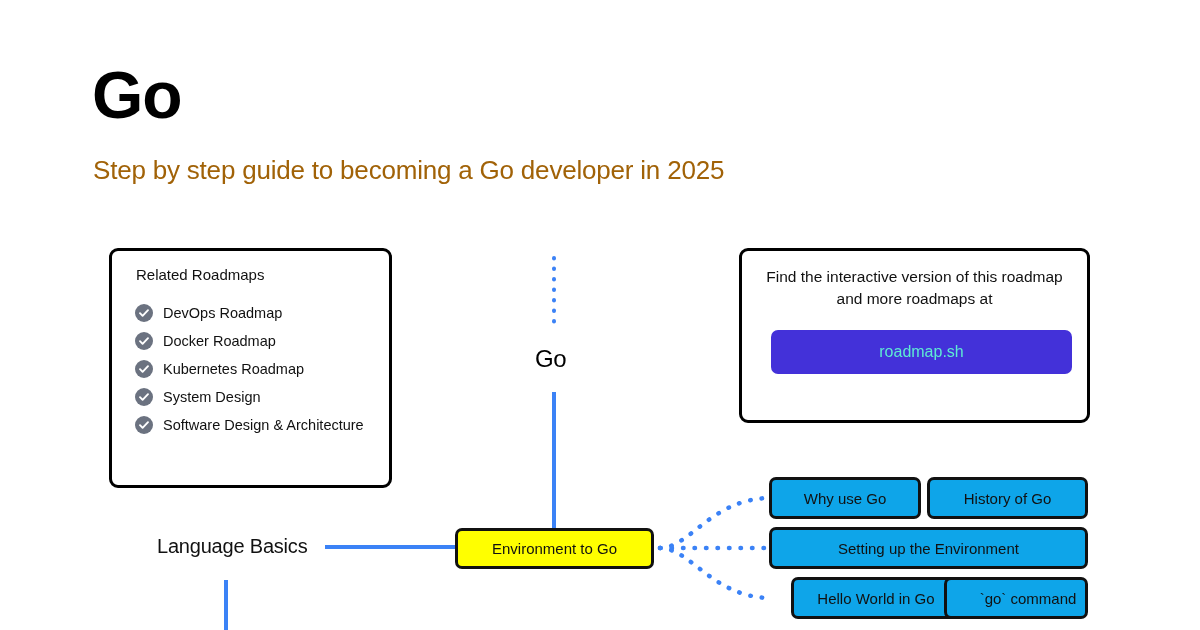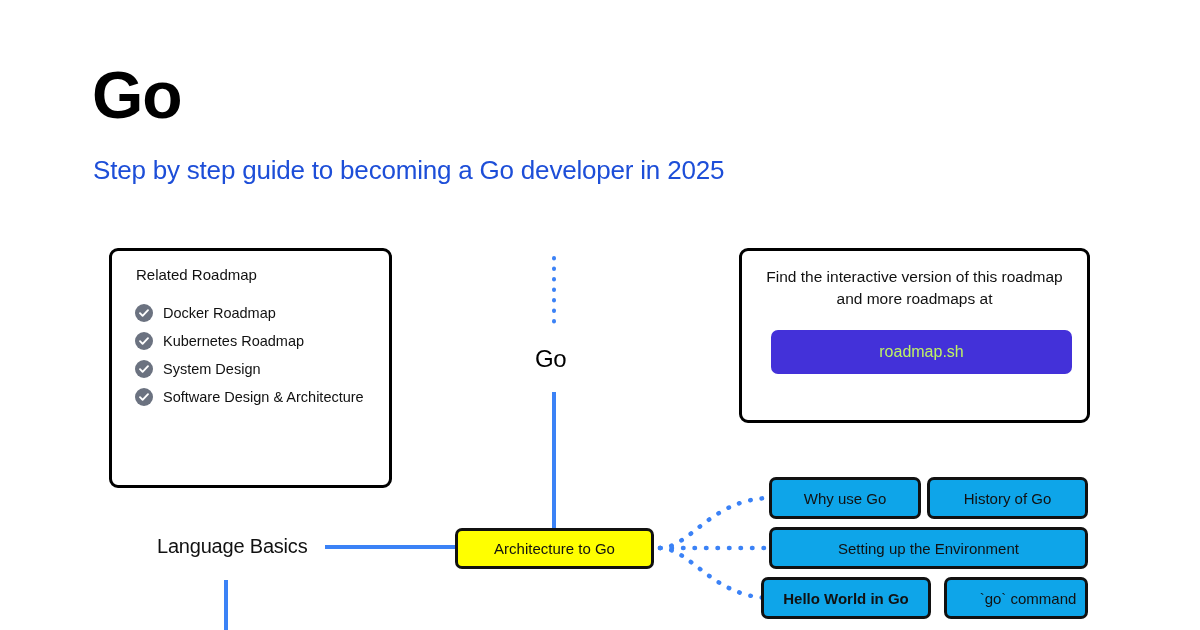--- a/index.html
+++ b/index.html
@@ -34,21 +34,21 @@
     line-height: 1;
     color: #000000;
   }
   #page-subtitle {
     position: absolute;
     left: 93px;
     top: 155px;
     font-size: 26px;
     font-weight: 400;
     line-height: 1.2;
-    color: #1d4ed8;
+    color: #a16207;
     letter-spacing: -0.2px;
   }
 
   
   .card {
     position: absolute;
     background: #ffffff;
     border: 3px solid #000000;
     border-radius: 9px;
     box-sizing: border-box;
@@ -119,21 +119,21 @@
     color: #111111;
   }
   #cta-button {
     position: absolute;
     left: 29px;
     top: 79px;
     width: 301px;
     height: 44px;
     background: #4331d9;
     border-radius: 7px;
-    color: #bef264;
+    color: #5eead4;
     font-size: 16px;
     display: flex;
     align-items: center;
     justify-content: center;
     box-sizing: border-box;
     cursor: pointer;
   }
 
   
   #center-label {
@@ -175,21 +175,21 @@
     background: #ffff00;
   }
   .node-secondary {
     background: #0ea5e9;
   }
 
   #node-intro        { left: 455px; top: 528px; width: 199px; height: 41px; }
   #node-why-use-go   { left: 769px; top: 477px; width: 152px; height: 42px; }
   #node-history      { left: 927px; top: 477px; width: 161px; height: 42px; }
   #node-setting-up   { left: 769px; top: 527px; width: 319px; height: 42px; }
-  #node-hello-world  { left: 761px; top: 577px; width: 170px; height: 42px; font-weight: bold; }
+  #node-hello-world  { left: 791px; top: 577px; width: 170px; height: 42px; }
   #node-go-command   { left: 944px; top: 577px; width: 144px; height: 42px; padding-left: 24px; }
 </style>
 </head>
 <body>
 
 <svg id="canvas" viewBox="0 0 1200 630" xmlns="http://www.w3.org/2000/svg">
 
   <line x1="554" y1="258" x2="554" y2="331" stroke="#3b82f6" stroke-width="4" stroke-linecap="round" stroke-dasharray="0.5 10"></line>
 
   <line x1="554" y1="392" x2="554" y2="529" stroke="#3b82f6" stroke-width="4"></line>
@@ -200,25 +200,33 @@
 
   <path d="M 660 548 C 690 548 710 500 768 498" fill="none" stroke="#3b82f6" stroke-width="4.5" stroke-linecap="round" stroke-dasharray="0.5 11"></path>
   <path d="M 660 548 L 768 548" fill="none" stroke="#3b82f6" stroke-width="4.5" stroke-linecap="round" stroke-dasharray="0.5 11"></path>
   <path d="M 660 548 C 690 548 712 596 768 598" fill="none" stroke="#3b82f6" stroke-width="4.5" stroke-linecap="round" stroke-dasharray="0.5 11"></path>
 </svg>
 
 <div id="page-title">Go</div>
 <div id="page-subtitle">Step by step guide to becoming a Go developer in 2025</div>
 
 <div id="related-roadmaps-card" class="card">
-  <div id="related-roadmaps-heading">Related Roadmap</div>
+  <div id="related-roadmaps-heading">Related Roadmaps</div>
 
   <div id="related-roadmaps-list">
 
 
+    <div class="roadmap-item">
+      <span class="check-icon">
+        <svg width="12" height="12" viewBox="0 0 12 12">
+            <path d="M2 6.2 L4.6 8.8 L10 3.2" fill="none" stroke="#ffffff" stroke-width="1.9" stroke-linecap="round" stroke-linejoin="round"></path>
+          </svg>
+      </span>
+      <span class="roadmap-label">DevOps Roadmap</span>
+    </div>
 
     <div class="roadmap-item">
       <span class="check-icon">
         <svg width="12" height="12" viewBox="0 0 12 12">
             <path d="M2 6.2 L4.6 8.8 L10 3.2" fill="none" stroke="#ffffff" stroke-width="1.9" stroke-linecap="round" stroke-linejoin="round"></path>
           </svg>
       </span>
       <span class="roadmap-label">Docker Roadmap</span>
     </div>
 
@@ -253,19 +261,19 @@
 </div>
 
 <div id="cta-card" class="card">
   <div id="cta-text">Find the interactive version of this roadmap and more roadmaps at</div>
   <div id="cta-button">roadmap.sh</div>
 </div>
 
 <div id="center-label">Go</div>
 <div id="language-basics-label">Language Basics</div>
 
-<div id="node-intro" class="node node-primary">Architecture to Go</div>
+<div id="node-intro" class="node node-primary">Environment to Go</div>
 
 <div id="node-why-use-go" class="node node-secondary">Why use Go</div>
 <div id="node-history" class="node node-secondary">History of Go</div>
 <div id="node-setting-up" class="node node-secondary">Setting up the Environment</div>
 <div id="node-hello-world" class="node node-secondary">Hello World in Go</div>
 <div id="node-go-command" class="node node-secondary">`go` command</div>
 
 </body></html>

